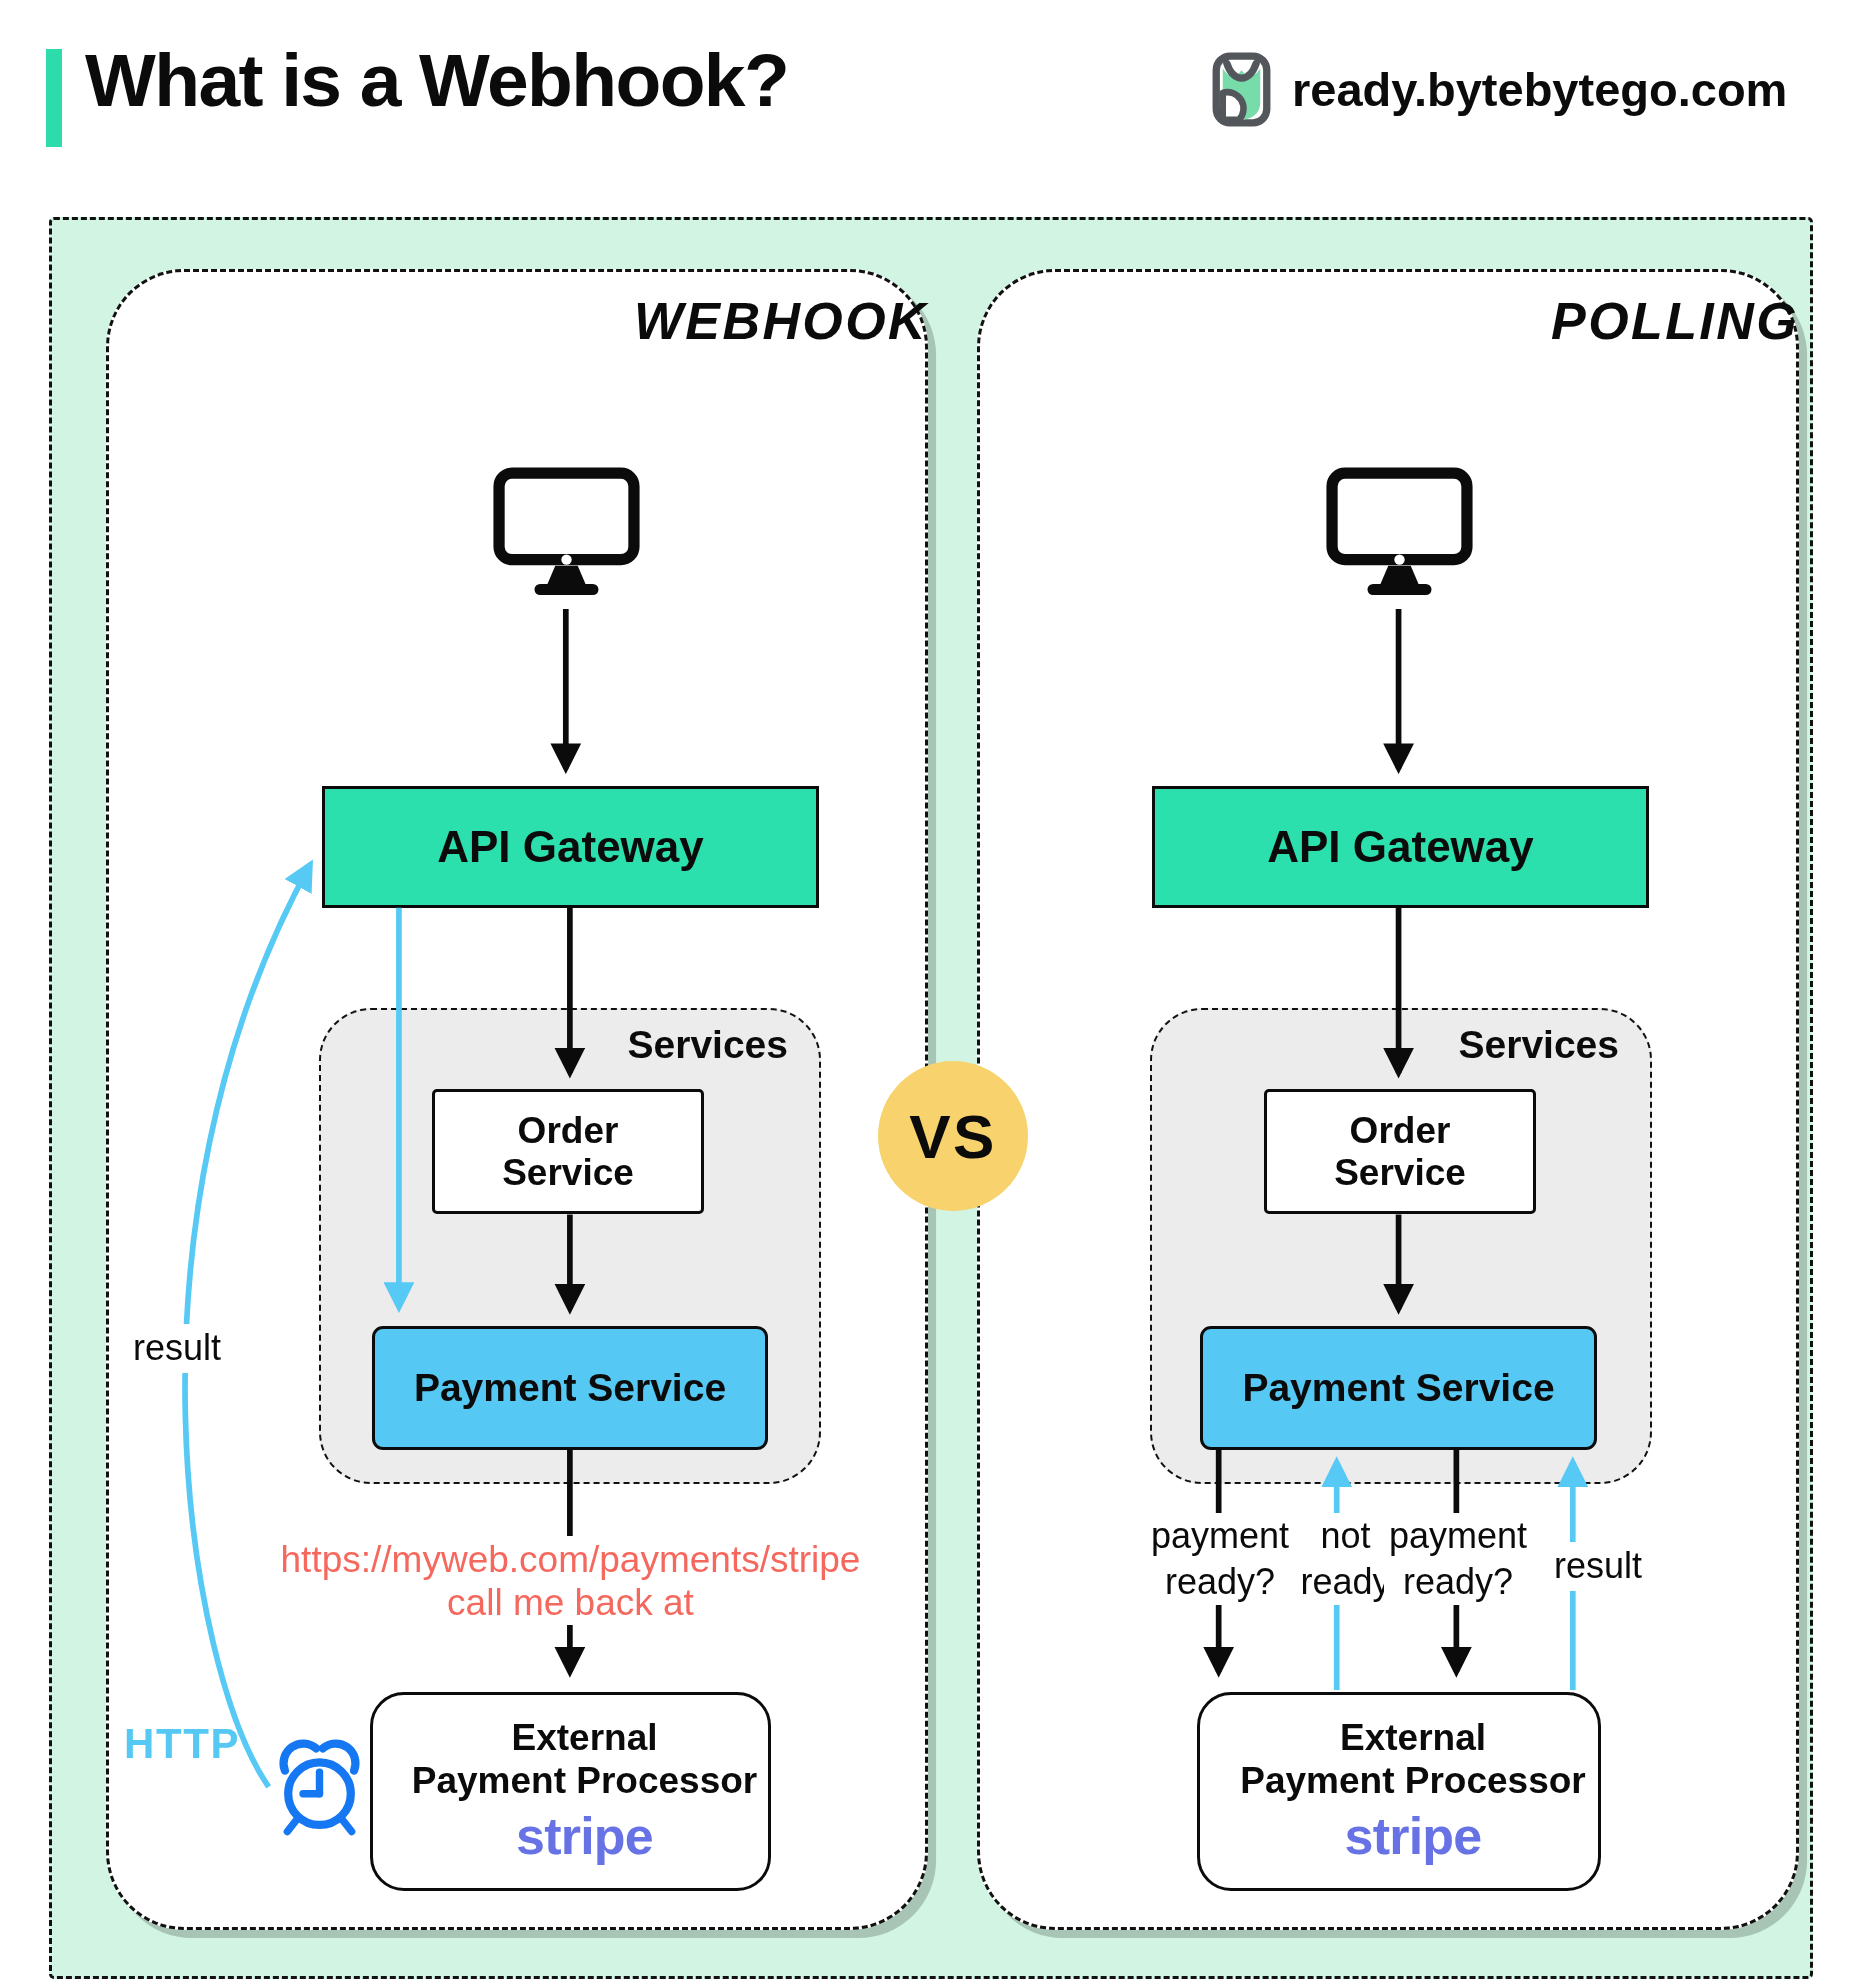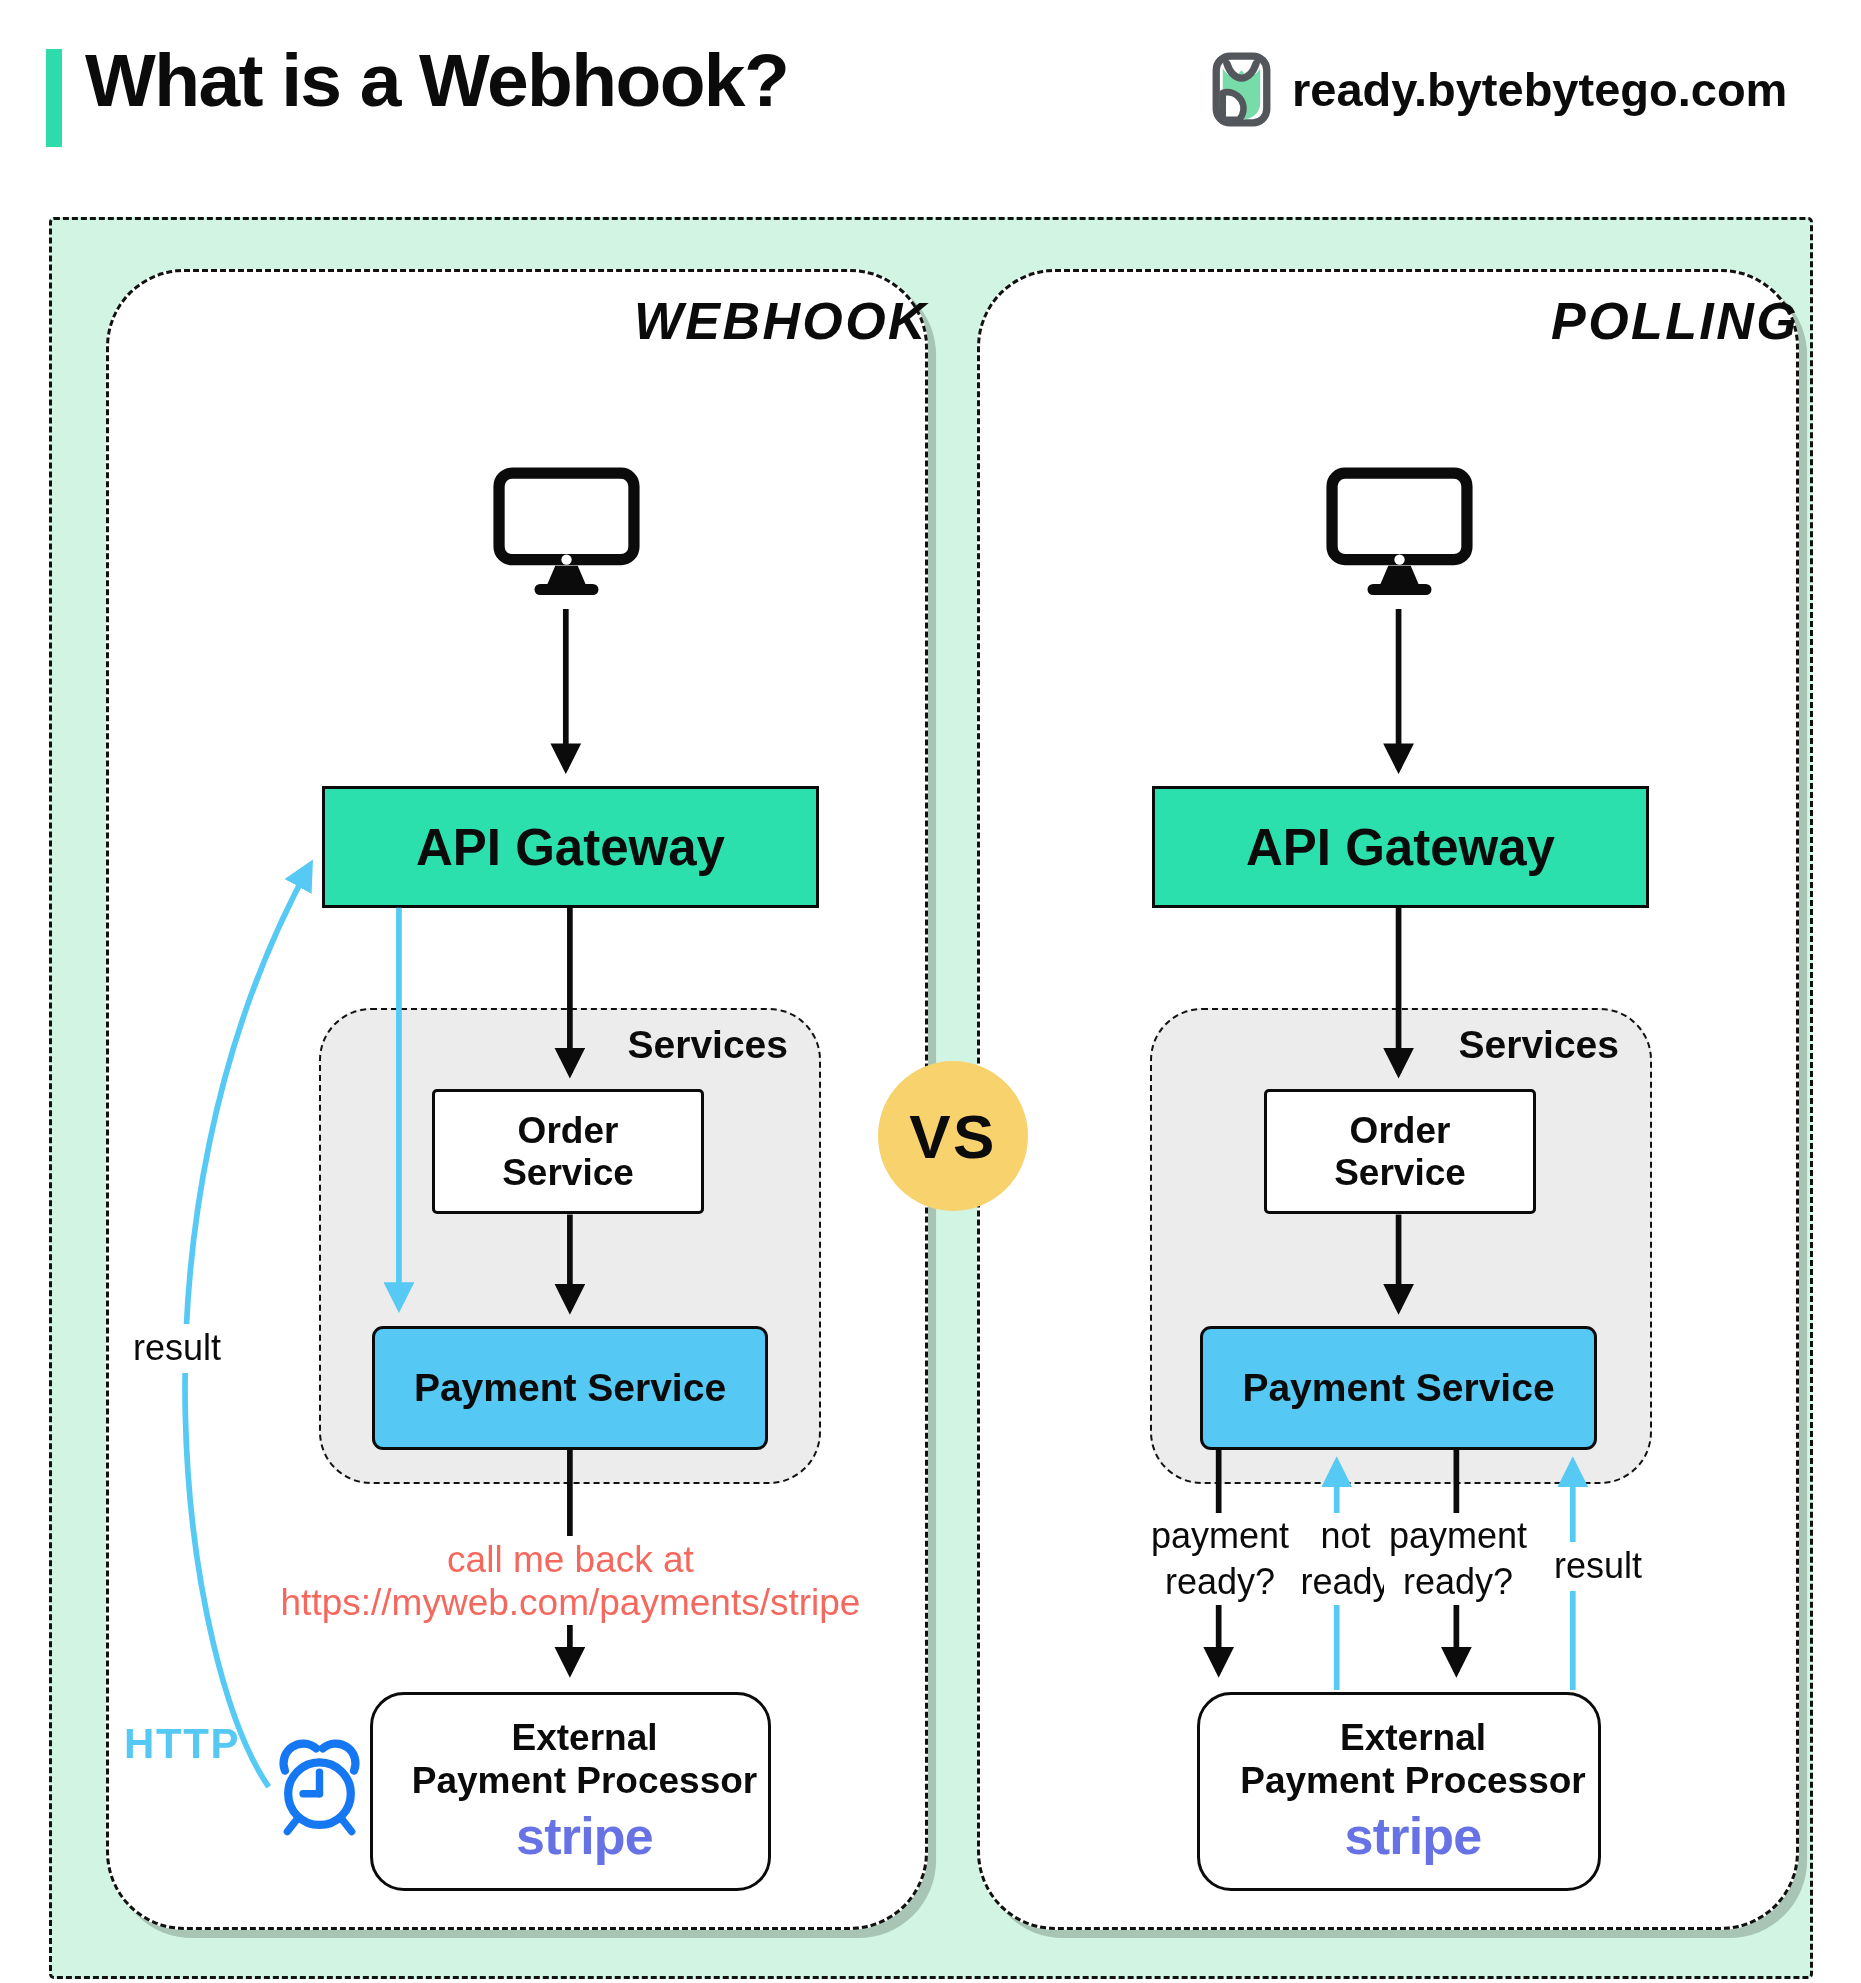--- a/index.html
+++ b/index.html
@@ -30,21 +30,21 @@
 
   
   .monitor{position:absolute;top:467px;width:147px;height:130px;}
   .monitor.ml{left:493px;} .monitor.mr{left:1326px;}
   .clock{position:absolute;left:278px;top:1736px;width:83px;height:103px;z-index:7;}
 
   
   .box{position:absolute;display:flex;align-items:center;justify-content:center;
        box-sizing:border-box;text-align:center;z-index:2;}
   .gateway{top:786px;width:497px;height:122px;background:#2be0ad;border:3.3px solid #0b0b0b;
-           font-size:51px;font-weight:bold;}
+           font-size:44px;font-weight:bold;}
   .gateway.gl{left:322px;} .gateway.gr{left:1152px;}
 
   .services{position:absolute;top:1008px;width:502px;height:476px;background:#ececec;
             border:2.4px dashed #111;border-radius:52px;box-sizing:border-box;z-index:1;}
   .services.sl{left:319px;} .services.sr{left:1150px;}
   .svc-label{position:absolute;right:31px;top:13px;font-size:39px;font-weight:bold;}
 
   .order{top:1089px;width:272px;height:125px;background:#fff;border:3.3px solid #0b0b0b;
          border-radius:5px;font-size:37px;font-weight:bold;line-height:1.12;}
   .order.ol{left:432px;} .order.or{left:1264px;}
@@ -180,22 +180,22 @@
     <path d="M1718 1492 L1718 1608" stroke="#0b0b0b" stroke-width="7" marker-end="url(#mB)"></path>
     <path d="M1497 1780 L1497 2054" stroke="#0b0b0b" stroke-width="7" marker-end="url(#mB)"></path>
     <path d="M1789 1780 L1789 2054" stroke="#0b0b0b" stroke-width="7" marker-end="url(#mB)"></path>
     <path d="M1642 2076 L1642 1796" stroke="#57c9f5" stroke-width="7" marker-end="url(#mS)"></path>
     <path d="M1932 2076 L1932 1796" stroke="#57c9f5" stroke-width="7" marker-end="url(#mS)"></path>
   </svg>
 
   <div class="float-lbl lbl-result-left">result</div>
   <div class="float-lbl lbl-http">HTTP</div>
   <div class="float-lbl note">
+    <span>https://myweb.com/payments/stripe</span>
     <span>call me back at</span>
-    <span>https://myweb.com/payments/stripe</span>
   </div>
   <div class="float-lbl lbl-q1">payment ready?</div>
   <div class="float-lbl lbl-a1">not ready</div>
   <div class="float-lbl lbl-q2">payment ready?</div>
   <div class="float-lbl lbl-res2">result</div>
 
   <div class="vs-badge">VS</div>
 
 </div>
 

